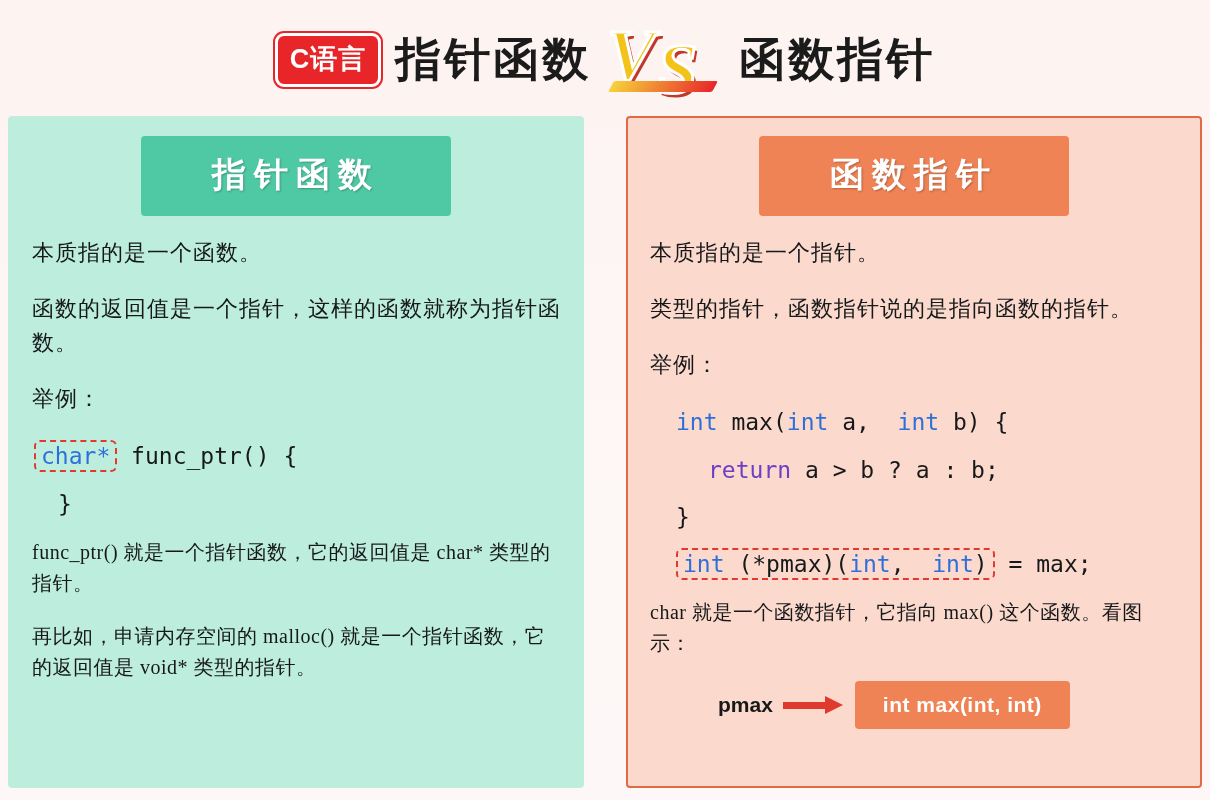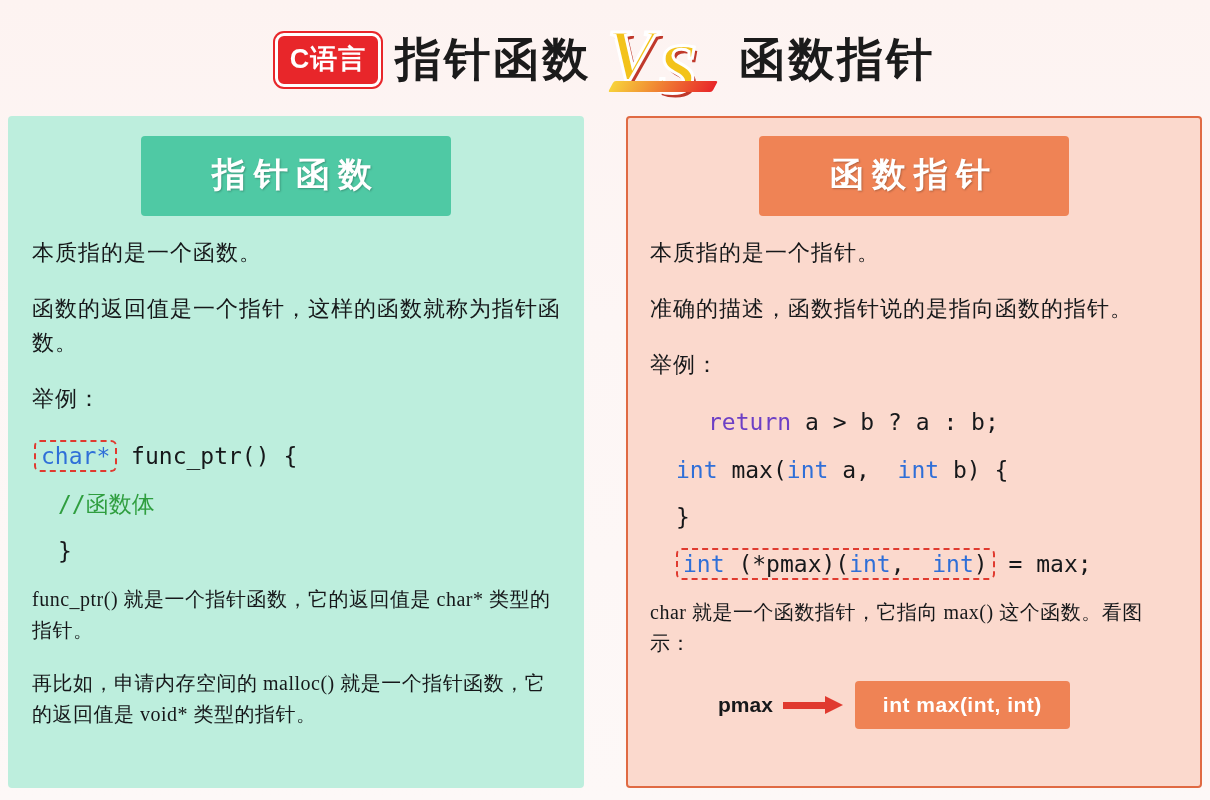--- a/index.html
+++ b/index.html
@@ -235,38 +235,37 @@
 
     <div class="card left">
       <div class="card-title">指针函数</div>
 
       <p class="para">本质指的是一个函数。</p>
       <p class="para">函数的返回值是一个指针，这样的函数就称为指针函数。</p>
       <p class="para">举例：</p>
 
       <div class="code-block">
         <div class="code"><span class="kw-blue dashed-red">char*</span><span> func_ptr() {</span></div>
-        <div class="code code-indent-1"><span class="comment">//函数体</span></div>
         <div class="code code-indent-1">}</div>
       </div>
 
       <p class="para small">func_ptr() 就是一个指针函数，它的返回值是 char* 类型的指针。</p>
       <p class="para small">再比如，申请内存空间的 malloc() 就是一个指针函数，它的返回值是 void* 类型的指针。</p>
     </div>
 
     <div class="card right">
       <div class="card-title">函数指针</div>
 
       <p class="para">本质指的是一个指针。</p>
-      <p class="para">准确的描述，函数指针说的是指向函数的指针。</p>
+      <p class="para">类型的指针，函数指针说的是指向函数的指针。</p>
       <p class="para">举例：</p>
 
       <div class="code-block">
+        <div class="code code-indent-1"><span class="kw-blue">int</span><span> max(</span><span class="kw-blue">int</span><span> a,  </span><span class="kw-blue">int</span><span> b) {</span></div>
         <div class="code code-indent-2"><span class="kw-purple">return</span><span> a &gt; b ? a : b;</span></div>
-        <div class="code code-indent-1"><span class="kw-blue">int</span><span> max(</span><span class="kw-blue">int</span><span> a,  </span><span class="kw-blue">int</span><span> b) {</span></div>
         <div class="code code-indent-1">}</div>
         <div class="code code-indent-1"><span class="dashed-red"><span class="kw-blue">int</span><span> (*pmax)(</span><span class="kw-blue">int</span><span>,  </span><span class="kw-blue">int</span><span>)</span></span><span> = max;</span></div>
       </div>
 
       <p class="para small">char 就是一个函数指针，它指向 max() 这个函数。看图示：</p>
 
       <div class="diagram">
         <span class="label">pmax</span>
         <span class="arrow">
           <span class="shaft"></span>

